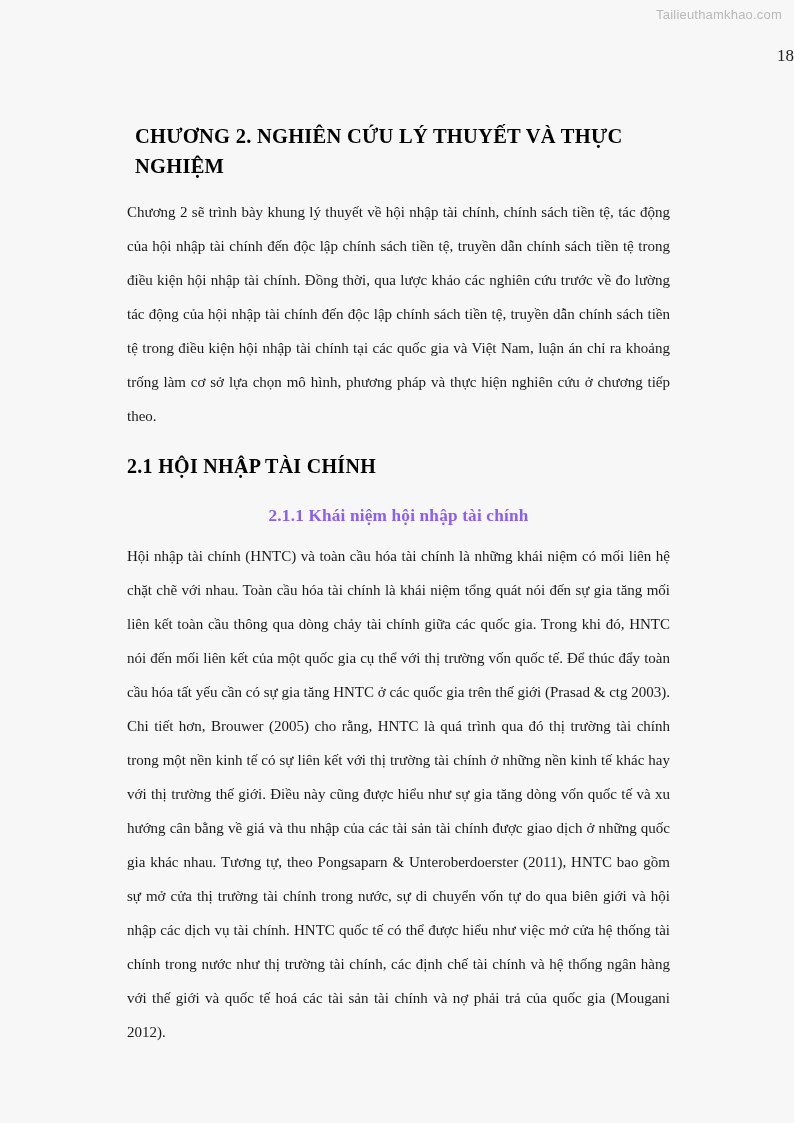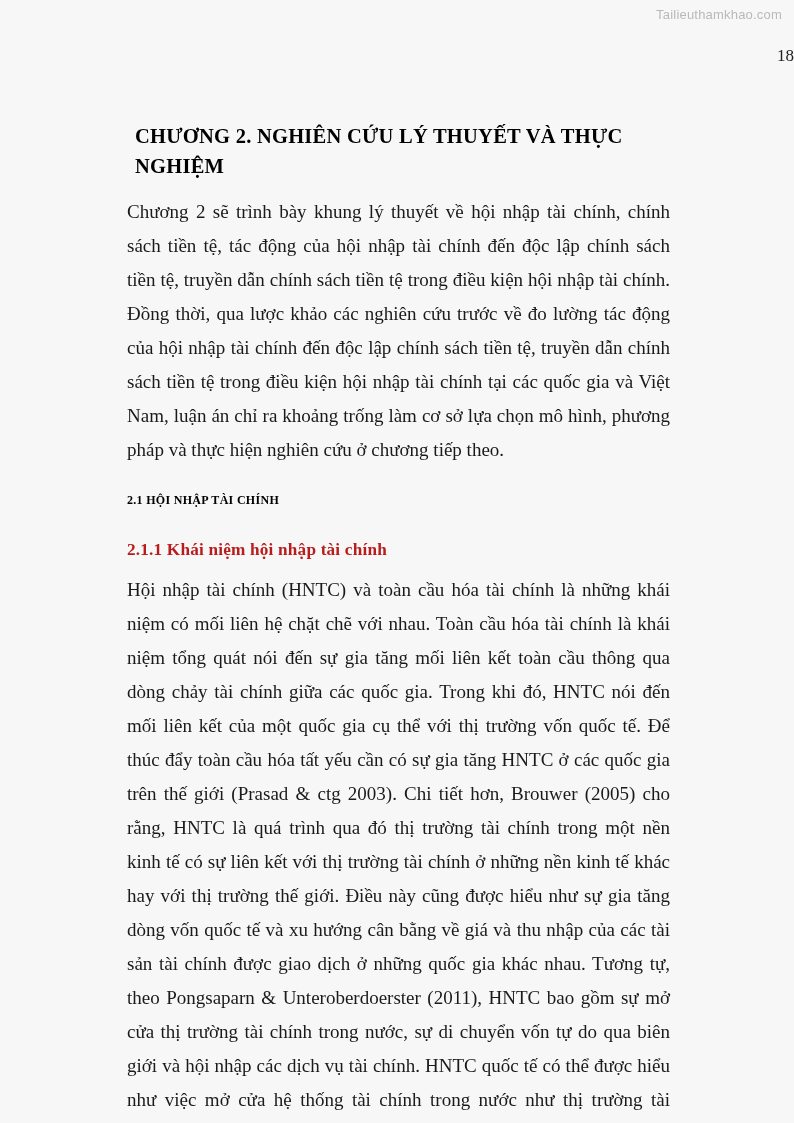--- a/index.html
+++ b/index.html
@@ -52,46 +52,47 @@
     font-size: 20.5px;
     font-weight: bold;
     text-align: left;
     line-height: 1.45;
     letter-spacing: 0.25px;
     margin: 0 0 14px 0;
     padding: 0 8px;
     color: #000;
   }
   p.body-text {
-    font-size: 19px;
+    font-size: 15px;
     line-height: 34px;
     text-align: justify;
     text-justify: inter-word;
     margin: 0;
     color: #1a1a1a;
     hyphens: none;
   }
   p.body-text.first-para {
     margin-top: 4px;
   }
   h2.heading-1 {
-    font-size: 12px;
+    font-size: 20px;
     font-weight: bold;
     margin: 16px 0 16px 0;
     line-height: 34px;
     letter-spacing: 0.3px;
     color: #000;
   }
   h3.heading-2 {
     font-size: 17.2px;
     font-weight: bold;
     margin: 10px 0 6px 0;
     line-height: 34px;
     letter-spacing: 0.2px;
-    color: #b91c1c;
+    color: #8b5cf6;
+    text-align: center;
   }
 </style>
 </head>
 <body>
 
 <div class="page">
 
   <div class="watermark">Tailieuthamkhao.com</div>
 
   <div class="page-number">18</div>

